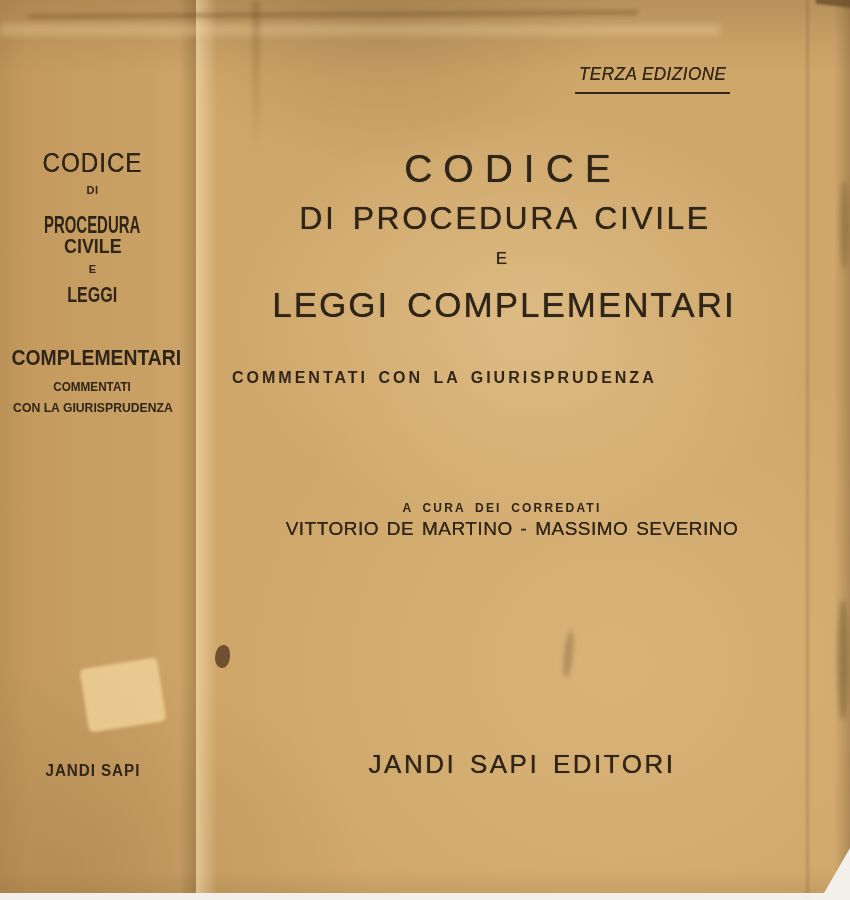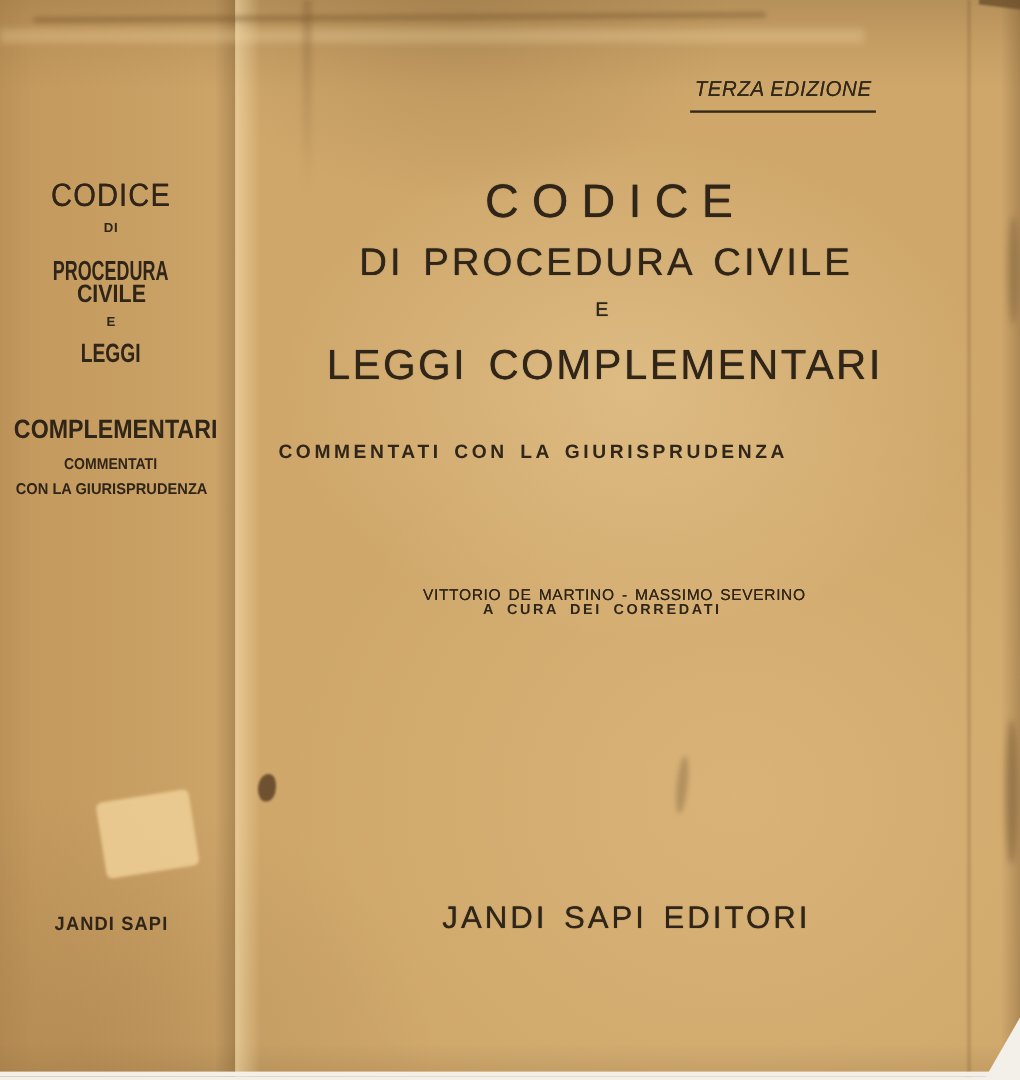--- a/index.html
+++ b/index.html
@@ -54,21 +54,21 @@
   .f-line{position:absolute;left:0;width:100%;text-align:center;line-height:1;white-space:nowrap;}
   .f-t1{top:149px;font-size:39px;letter-spacing:11px;padding-left:11px;}
   .f-t2{top:202px;font-size:32px;letter-spacing:2.5px;word-spacing:5px;padding-left:3px;}
   .f-t3{top:250px;font-size:16.5px;letter-spacing:1px;}
   .f-t4{top:287px;font-size:35px;letter-spacing:2px;word-spacing:6px;padding-left:2px;}
   .f-sub{position:absolute;left:0;top:366px;width:100%;text-align:left;
     font-weight:bold;font-size:16px;line-height:24.3px;letter-spacing:1.5px;word-spacing:3px;color:#30261a;}
   .f-sub .ls3{letter-spacing:3px;}
   .f-sub .ls2{letter-spacing:2px;}
   .f-cur1{top:502px;font-size:12px;font-weight:bold;letter-spacing:2.2px;word-spacing:4px;}
-  .f-cur2{top:489px;font-size:13px;letter-spacing:.5px;word-spacing:2px;left:10px;}
+  .f-cur2{top:519px;font-size:19px;letter-spacing:.5px;word-spacing:2px;left:10px;}
   .f-pub{top:751px;font-size:26px;letter-spacing:2.5px;word-spacing:4px;left:20px;}
   .spine-block{position:absolute;left:0;top:0;width:185px;}
   .s-line{position:absolute;left:0;width:100%;text-align:center;line-height:1;white-space:nowrap;}
   .s-1{top:150px;font-size:27px;letter-spacing:1px;}
   .s-2{top:185px;font-size:11px;font-weight:bold;letter-spacing:.5px;}
   .s-3{top:214px;font-size:23px;font-weight:bold;}
   .s-4{top:235px;font-size:21px;font-weight:bold;}
   .s-5{top:264px;font-size:11px;font-weight:bold;}
   .s-6{top:284px;font-size:22px;font-weight:bold;}
   .s-7{top:310px;font-size:22px;font-weight:bold;margin-top:37px;}

